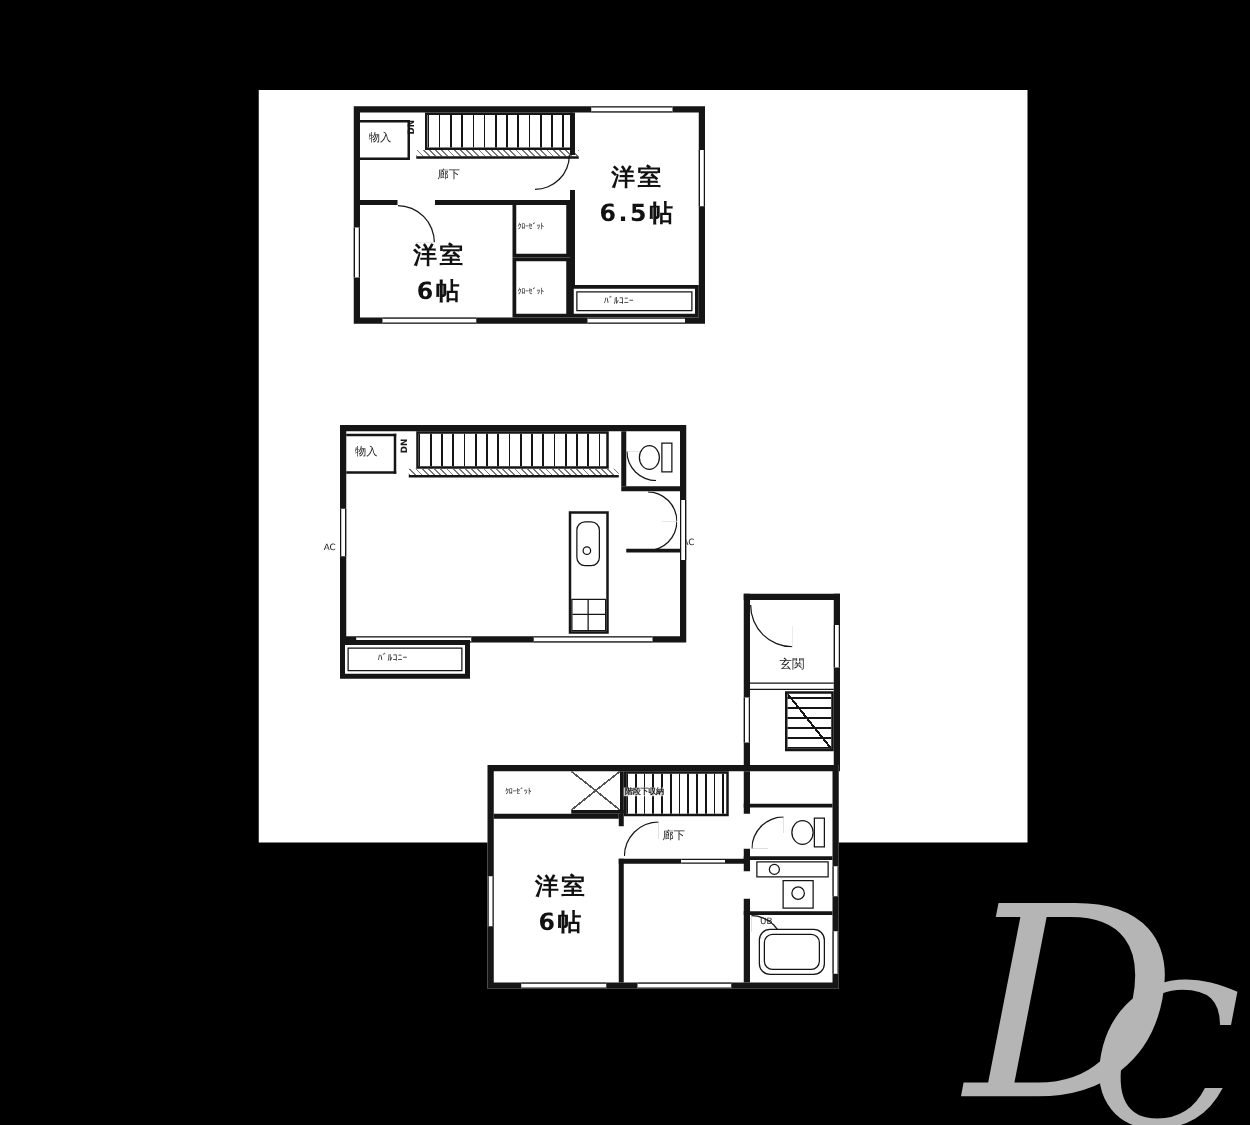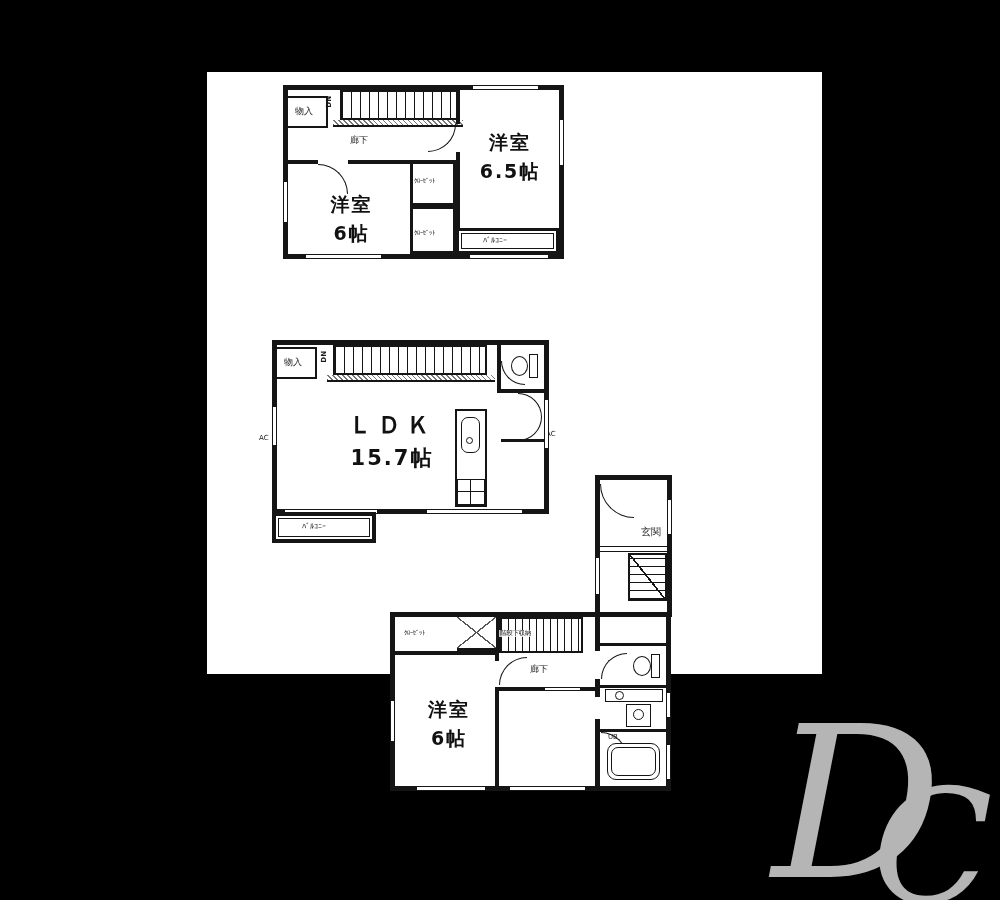--- a/index.html
+++ b/index.html
@@ -88,24 +88,20 @@
     <div class="wall" style="left:220px;top:0;width:4px;height:44px;"></div>
     <div class="wall" style="left:220px;top:44px;width:47px;height:4px;"></div>
     <div class="fix" style="left:252px;top:9px;width:9px;height:24px;"></div>
     <div class="fix round" style="left:234px;top:11px;width:17px;height:20px;"></div>
     <div class="arc" style="left:224px;top:16px;width:24px;height:24px;border-left:1.3px solid #151515;border-bottom:1.3px solid #151515;border-radius:0 0 0 100%;"></div>
 
     <div class="arc" style="left:241px;top:48px;width:24px;height:24px;border-right:1.3px solid #151515;border-top:1.3px solid #151515;border-radius:0 100% 0 0;"></div>
     <div class="arc" style="left:241px;top:72px;width:24px;height:24px;border-right:1.3px solid #151515;border-bottom:1.3px solid #151515;border-radius:0 0 100% 0;"></div>
     <div class="wall" style="left:224px;top:94px;width:43px;height:3px;"></div>
 
-    <div class="rlbl" style="left:50px;top:62px;width:130px;">
-      <div style="font-size:24px;letter-spacing:5px;">ＬＤＫ</div>
-      <div style="font-size:21px;">15.7帖</div>
-    </div>
 
     <div class="box" style="left:178px;top:64px;width:32px;height:98px;"></div>
     <div class="fix" style="left:184px;top:72px;width:19px;height:36px;border-radius:7px;"></div>
     <div class="fix round" style="left:189px;top:92px;width:7px;height:7px;"></div>
     <div class="fix" style="left:180px;top:134px;width:28px;height:26px;background:
         linear-gradient(#151515 0 0) center/100% 1.2px no-repeat,
         linear-gradient(#151515 0 0) center/1.2px 100% no-repeat;"></div>
 
     <div class="lbl" style="left:-18px;top:90px;font-size:7px;">AC</div>
     <div class="lbl" style="left:269px;top:86px;font-size:7px;">AC</div>
@@ -116,39 +112,39 @@
     <div class="winh" style="left:150px;top:164px;width:95px;"></div>
   </div>
 
   <div class="plan" style="left:65px;top:440px;width:104px;height:31px;border-width:4px;">
     <div style="position:absolute;inset:2px;border:1px solid #151515;"></div>
     <div class="lbl" style="left:26px;top:7px;font-size:8px;">ﾊﾞﾙｺﾆｰ</div>
   </div>
 
   <div class="plan" style="left:388px;top:403px;width:77px;height:142px;border-bottom:none;">
     <div class="arc" style="left:0;top:4px;width:34px;height:34px;border-left:1.3px solid #151515;border-bottom:1.3px solid #151515;border-radius:0 0 0 100%;"></div>
-    <div class="lbl" style="left:6px;top:46px;width:55px;text-align:right;font-size:10px;">玄関</div>
+    <div class="lbl" style="left:6px;top:46px;width:55px;text-align:center;font-size:10px;">玄関</div>
     <div class="wall" style="left:0;top:66px;width:67px;height:1.4px;"></div>
     <div class="wall" style="left:0;top:71px;width:67px;height:1.4px;"></div>
     <div class="stV" style="left:28px;top:73px;width:39px;height:48px;background:
         linear-gradient(to top right,transparent 48.5%,#151515 48.5% 51.5%,transparent 51.5%),
         repeating-linear-gradient(0deg,#151515 0 1.3px,transparent 1.3px 8px);"></div>
     <div class="winv" style="left:67px;top:20px;height:34px;"></div>
     <div class="winv" style="left:-5px;top:78px;height:36px;"></div>
   </div>
 
   <div class="plan" style="left:183px;top:540px;width:281px;height:179px;">
 
     <div style="position:absolute;left:62px;top:0;width:42px;height:34px;border-right:3px solid #151515;border-bottom:3px solid #151515;box-sizing:border-box;background:
         linear-gradient(to bottom right,transparent 48.6%,#555 48.6% 51.4%,transparent 51.4%),
         linear-gradient(to top right,transparent 48.6%,#555 48.6% 51.4%,transparent 51.4%);"></div>
     <div class="lbl tiny" style="left:9px;top:13px;">ｸﾛｰｾﾞｯﾄ</div>
 
     <div class="stH" style="left:104px;top:0;width:84px;height:36px;background:repeating-linear-gradient(90deg,#151515 0 1.3px,transparent 1.3px 7px);"></div>
-    <div class="lbl tiny" style="left:104px;top:13px;background:rgba(255,255,255,.78);padding:0 1px;">階段下収納</div>
+    <div class="lbl tiny" style="left:104px;top:13px;background:rgba(255,255,255,.78);padding:0 1px;font-weight:bold;">階段下収納</div>
 
     <div class="wall" style="left:0;top:34px;width:100px;height:4px;"></div>
     <div class="wall" style="left:100px;top:34px;width:4px;height:10px;"></div>
     <div class="wall" style="left:100px;top:70px;width:4px;height:99px;"></div>
     <div class="arc" style="left:104px;top:40px;width:28px;height:28px;border-left:1.3px solid #151515;border-top:1.3px solid #151515;border-radius:100% 0 0 0;"></div>
     <div class="lbl" style="left:135px;top:48px;">廊下</div>
     <div class="wall" style="left:100px;top:70px;width:50px;height:4px;"></div>
     <div class="winh" style="left:150px;top:70px;width:35px;height:4px;"></div>
     <div class="wall" style="left:185px;top:70px;width:20px;height:4px;"></div>
 

